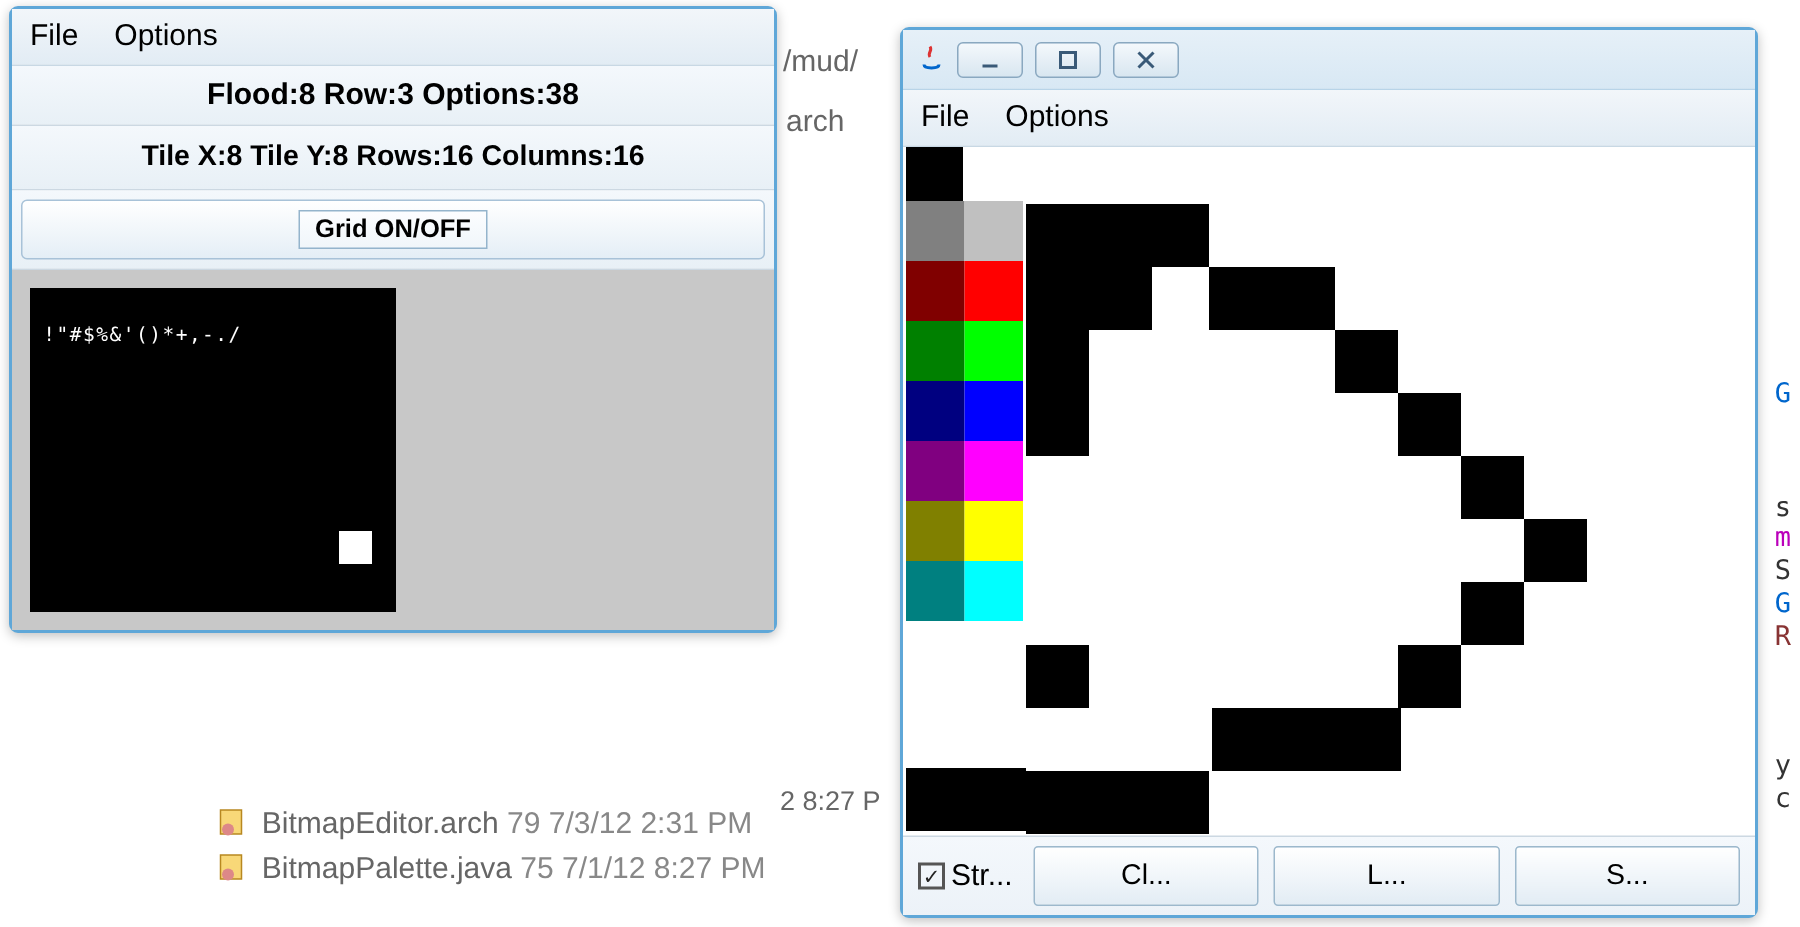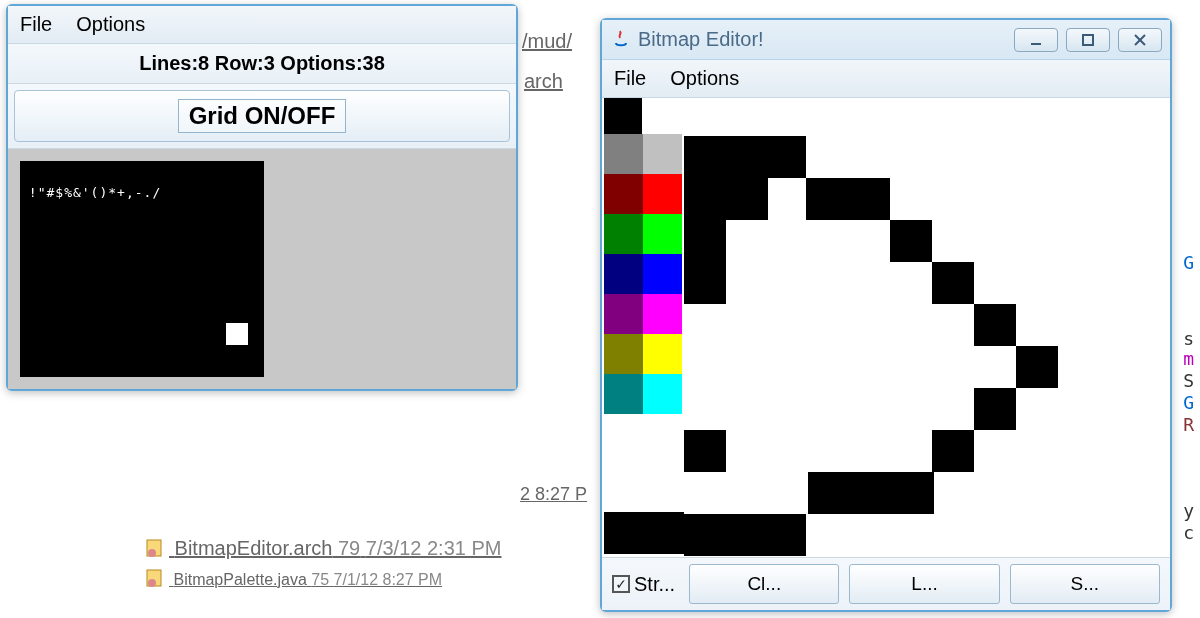--- a/index.html
+++ b/index.html
@@ -61,25 +61,25 @@
     font-size: 20px;
     font-weight: 600;
   }
   .infobar2 { font-size: 19px; padding: 10px 6px; }
   .gridbtn-row {
     background: linear-gradient(#f4f8fc,#e8f0f6);
     padding: 6px; border-bottom:1px solid #ccd8e2;
     display:flex;align-items:center;justify-content:center;
   }
   .gridbtn {
-    width:100%; height:52px;
+    width:100%; height:40px;
     border:1px solid #a8c2d8; border-radius:4px;
     background:linear-gradient(#fff,#e4eef6);
     display:flex;align-items:center;justify-content:center;
-    font-size:24px;font-weight:600;cursor:pointer;
+    font-size:17px;font-weight:600;cursor:pointer;
     position:relative;
   }
   .gridbtn-inner {
     border:1px solid #94b4cc;
     padding:2px 10px;
     background:linear-gradient(#fcfdff,#f0f6fa);
   }
   .strip-view {
     background:#c8c8c8;
     height:240px;
@@ -114,41 +114,41 @@
   .rbtn.on::after{content:"";width:10px;height:10px;background:#333;border-radius:50%;}
   .chk{width:18px;height:18px;border:2px solid #555;display:inline-flex;align-items:center;justify-content:center;}
   .chk.on::after{content:"✓";font-size:14px;line-height:1;color:#222;}
   .btnrow{
     background:linear-gradient(#f4f8fc,#ecf2f8);
     display:flex;align-items:center;gap:10px;
     padding:6px 10px;font-size:20px;
   }
   .btn2{flex:1;height:40px;border:1px solid #9cb8cc;border-radius:3px;background:linear-gradient(#fff,#e2ecf4);display:flex;align-items:center;justify-content:center;cursor:pointer;font-size:19px;}
   
-  .bg-text{position:absolute;color:#666;font-size:18px;text-decoration:underline;}
+  .bg-text{position:absolute;color:#666;font-size:18px;}
   .file-icon{display:inline-block;width:20px;height:20px;margin-right:4px;position:relative;top:3px;}
   .file-icon svg{width:100%;height:100%;}
   .code-frag{position:absolute;right:6px;font-family:monospace;}
 </style>
 </head>
 <body>
 
 <div class="bg-text" style="left:522px;top:30px;font-size:20px;">/mud/</div>
 <div class="bg-text" style="left:524px;top:70px;font-size:20px;">arch</div>
-<div class="bg-text" style="left:520px;top:484px;">2 8:27 P</div>
+<div class="bg-text" style="left:520px;top:524px;">2 8:27 P</div>
 <div class="bg-text" style="left:145px;top:535px;font-size:20px;">
   <span class="file-icon"><svg viewBox="0 0 20 20">
         <rect x="2" y="2" width="14" height="16" fill="#f8d878" stroke="#b88820"></rect>
         <circle cx="7" cy="15" r="4" fill="#d88"></circle>
       </svg></span>
   <span>BitmapEditor.arch</span>
   <span style="color:#888;text-align:center;">79</span>
   <span style="color:#888;">7/3/12 2:31 PM</span>
 </div>
-<div class="bg-text" style="left:145px;top:565px;font-size:16px;">
+<div class="bg-text" style="left:145px;top:565px;font-size:20px;">
   <span class="file-icon"><svg viewBox="0 0 20 20">
         <rect x="2" y="2" width="14" height="16" fill="#f8d878" stroke="#b88820"></rect>
         <circle cx="7" cy="15" r="4" fill="#d88"></circle>
       </svg></span>
   <span>BitmapPalette.java</span>
   <span style="color:#888;">75</span>
   <span style="color:#888;">7/1/12 8:27 PM</span>
 </div>
 <div class="code-frag" style="top:252px;color:#06c;">G</div>
 <div class="code-frag" style="top:328px;color:#333;">s</div>
@@ -158,44 +158,49 @@
 <div class="code-frag" style="top:414px;color:#833;">R</div>
 <div class="code-frag" style="top:500px;color:#333;">y</div>
 <div class="code-frag" style="top:522px;color:#333;">c</div>
 
 <div class="window" id="win1">
   <div class="menubar">
     <span class="menu-item">File</span>
     <span class="menu-item">Options</span>
   </div>
   <div class="infobar">
-    <span>Lines:</span><span>8</span>
+    <span>Flood:</span><span>8</span>
     <span>Row:</span><span>3</span>
     <span>Options:</span><span>38</span>
+  </div>
+  <div class="infobar infobar2">
+    <span>Tile X:</span><span>8</span>
+    <span>Tile Y:</span><span>8</span>
+    <span>Rows:</span><span>16</span>
+    <span>Columns:</span><span>16</span>
   </div>
   <div class="gridbtn-row">
     <div class="gridbtn">
       <span class="gridbtn-inner">Grid ON/OFF</span>
     </div>
   </div>
   <div class="strip-view">
     <div class="strip-canvas">
       <div class="fontrow" style="top:24px;"> !"#$%&amp;'()*+,-./</div>
       <div class="sel-square" style="left:206px;top:162px;"></div>
     </div>
   </div>
 </div>
 
 <div class="window" id="win2">
   <div class="titlebar">
     <span class="java-icon"><svg viewBox="0 0 22 22">
           <path d="M6 14c0 3 10 3 10 0" stroke="#06c" fill="none" stroke-width="2"></path>
           <path d="M10 2c2 3-2 4 0 7" stroke="#d33" fill="none" stroke-width="2"></path>
         </svg></span>
-    <span class="title">Bitmap Editor!</span>
     <div class="win-controls">
       <div class="wbtn">
           <svg width="14" height="14">
             <line x1="2" y1="11" x2="12" y2="11" stroke="#3a5a78" stroke-width="2"></line>
           </svg>
         </div>
       <div class="wbtn">
           <svg width="14" height="14">
             <rect x="2" y="2" width="10" height="10" fill="none" stroke="#3a5a78" stroke-width="2"></rect>
           </svg>

